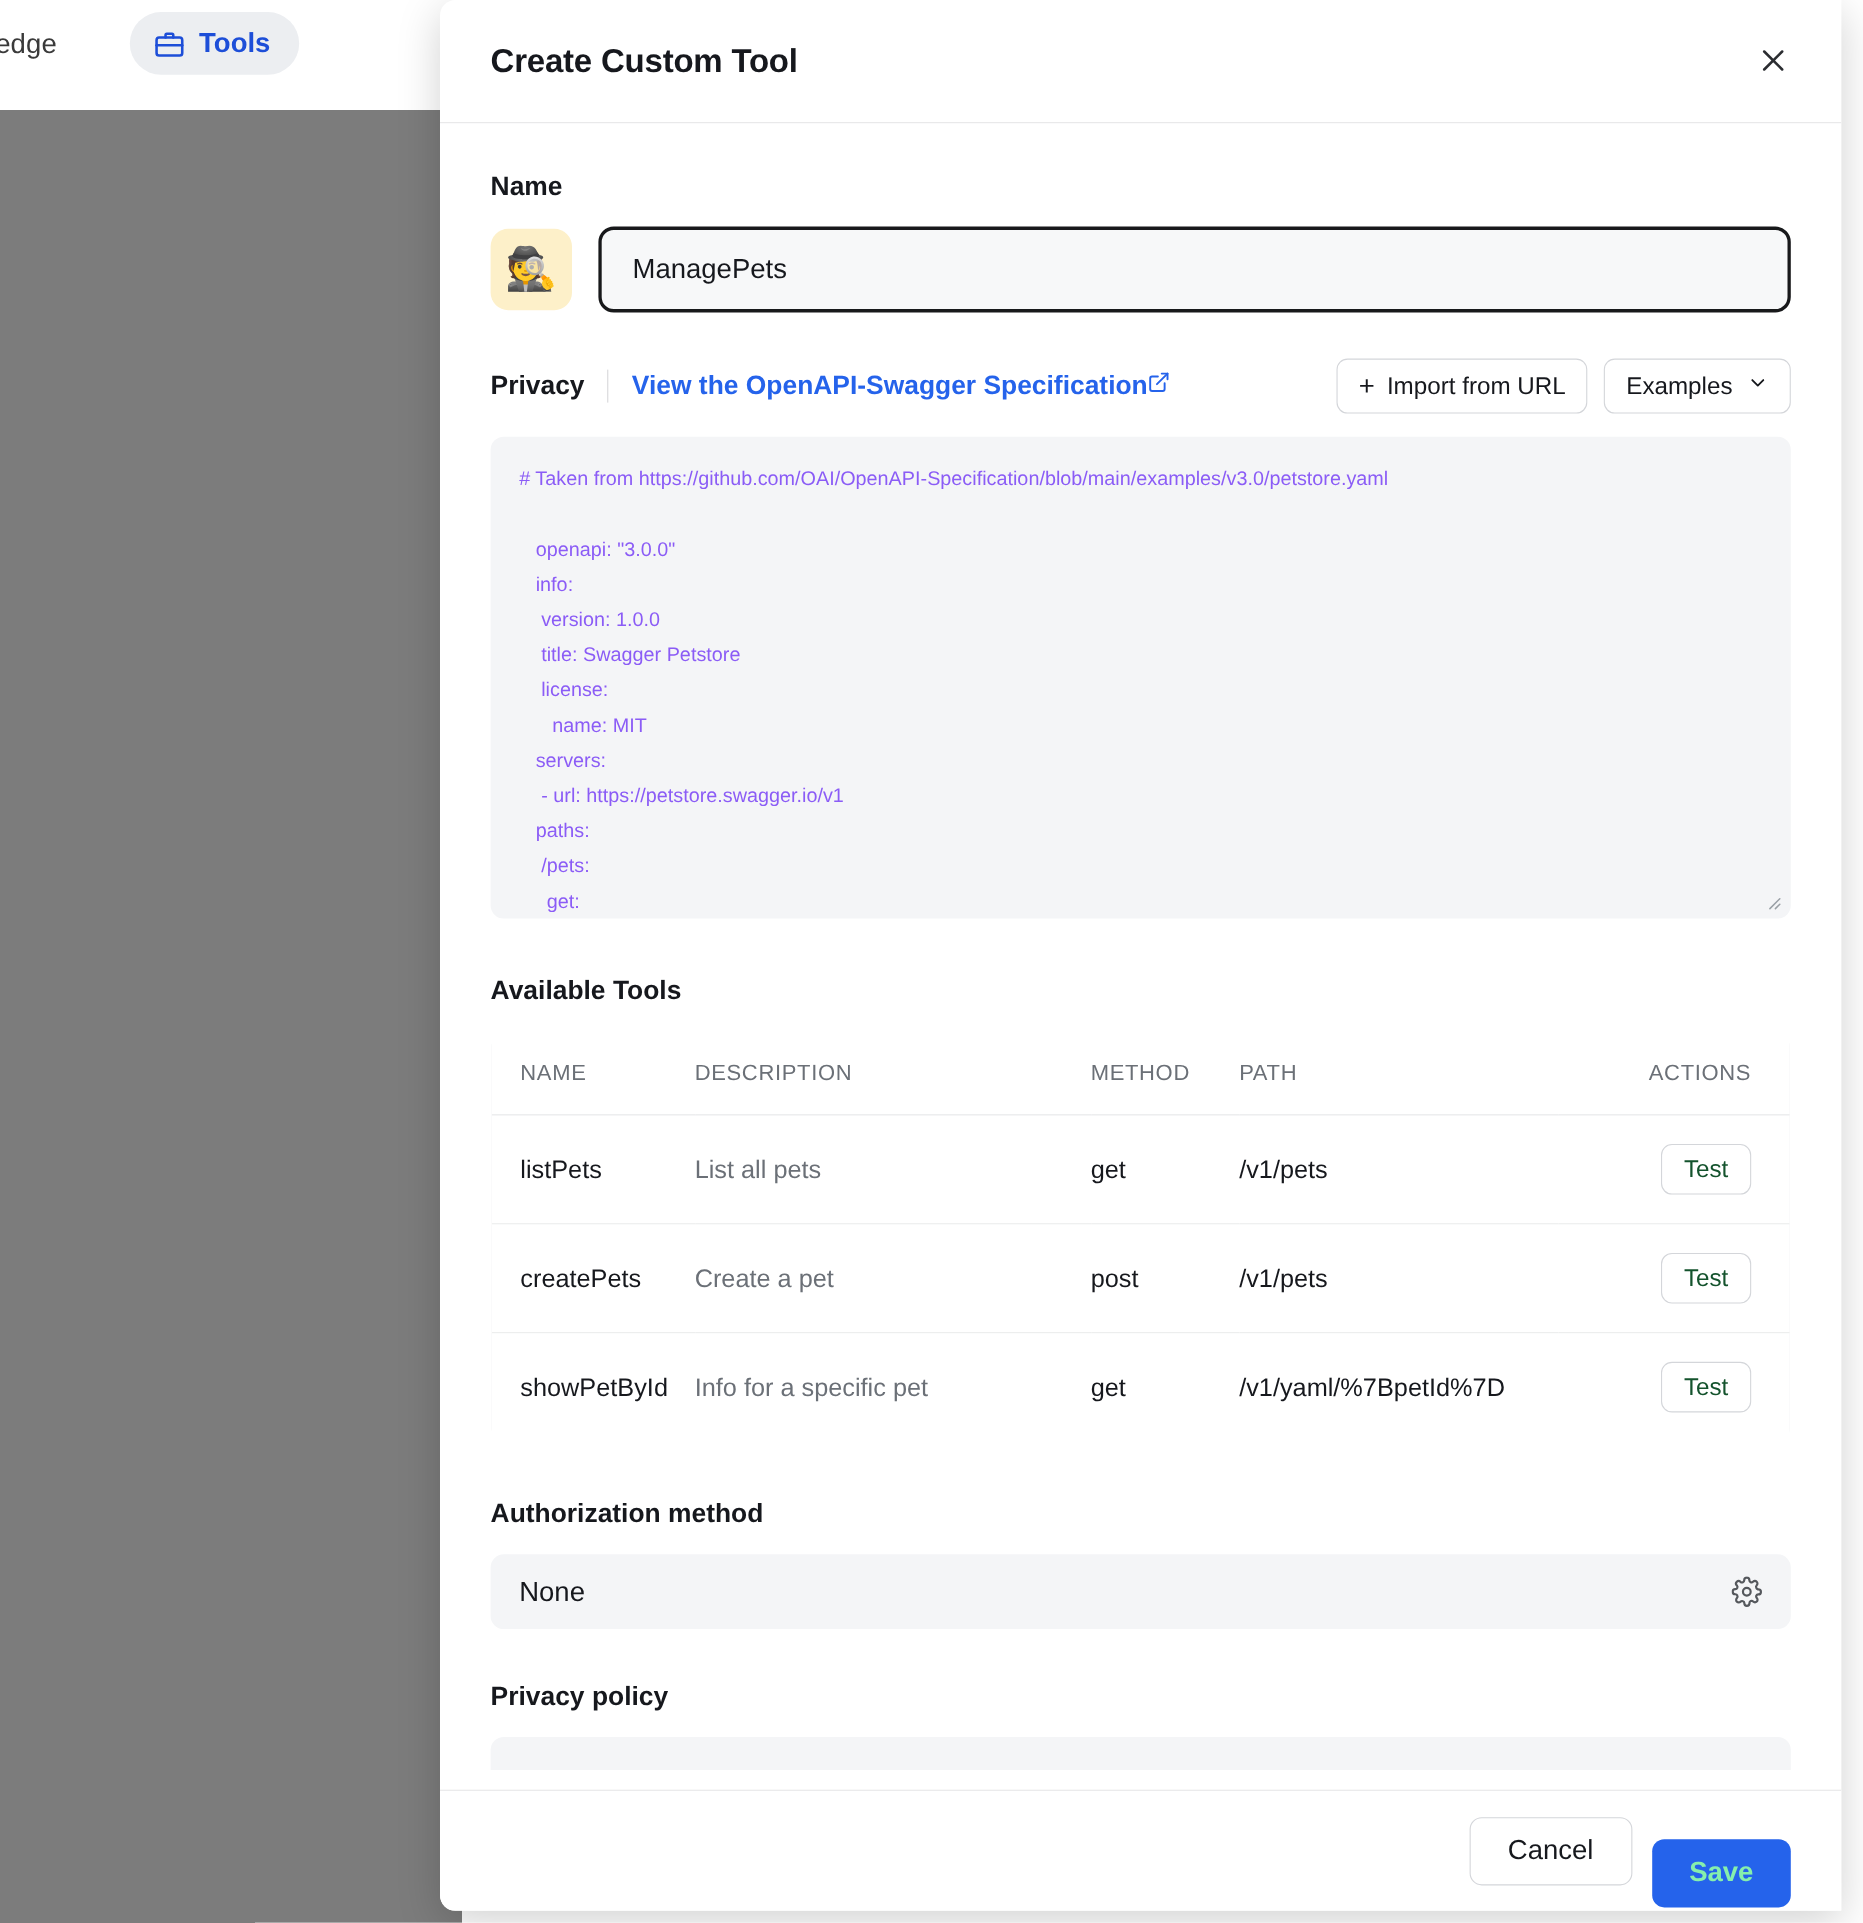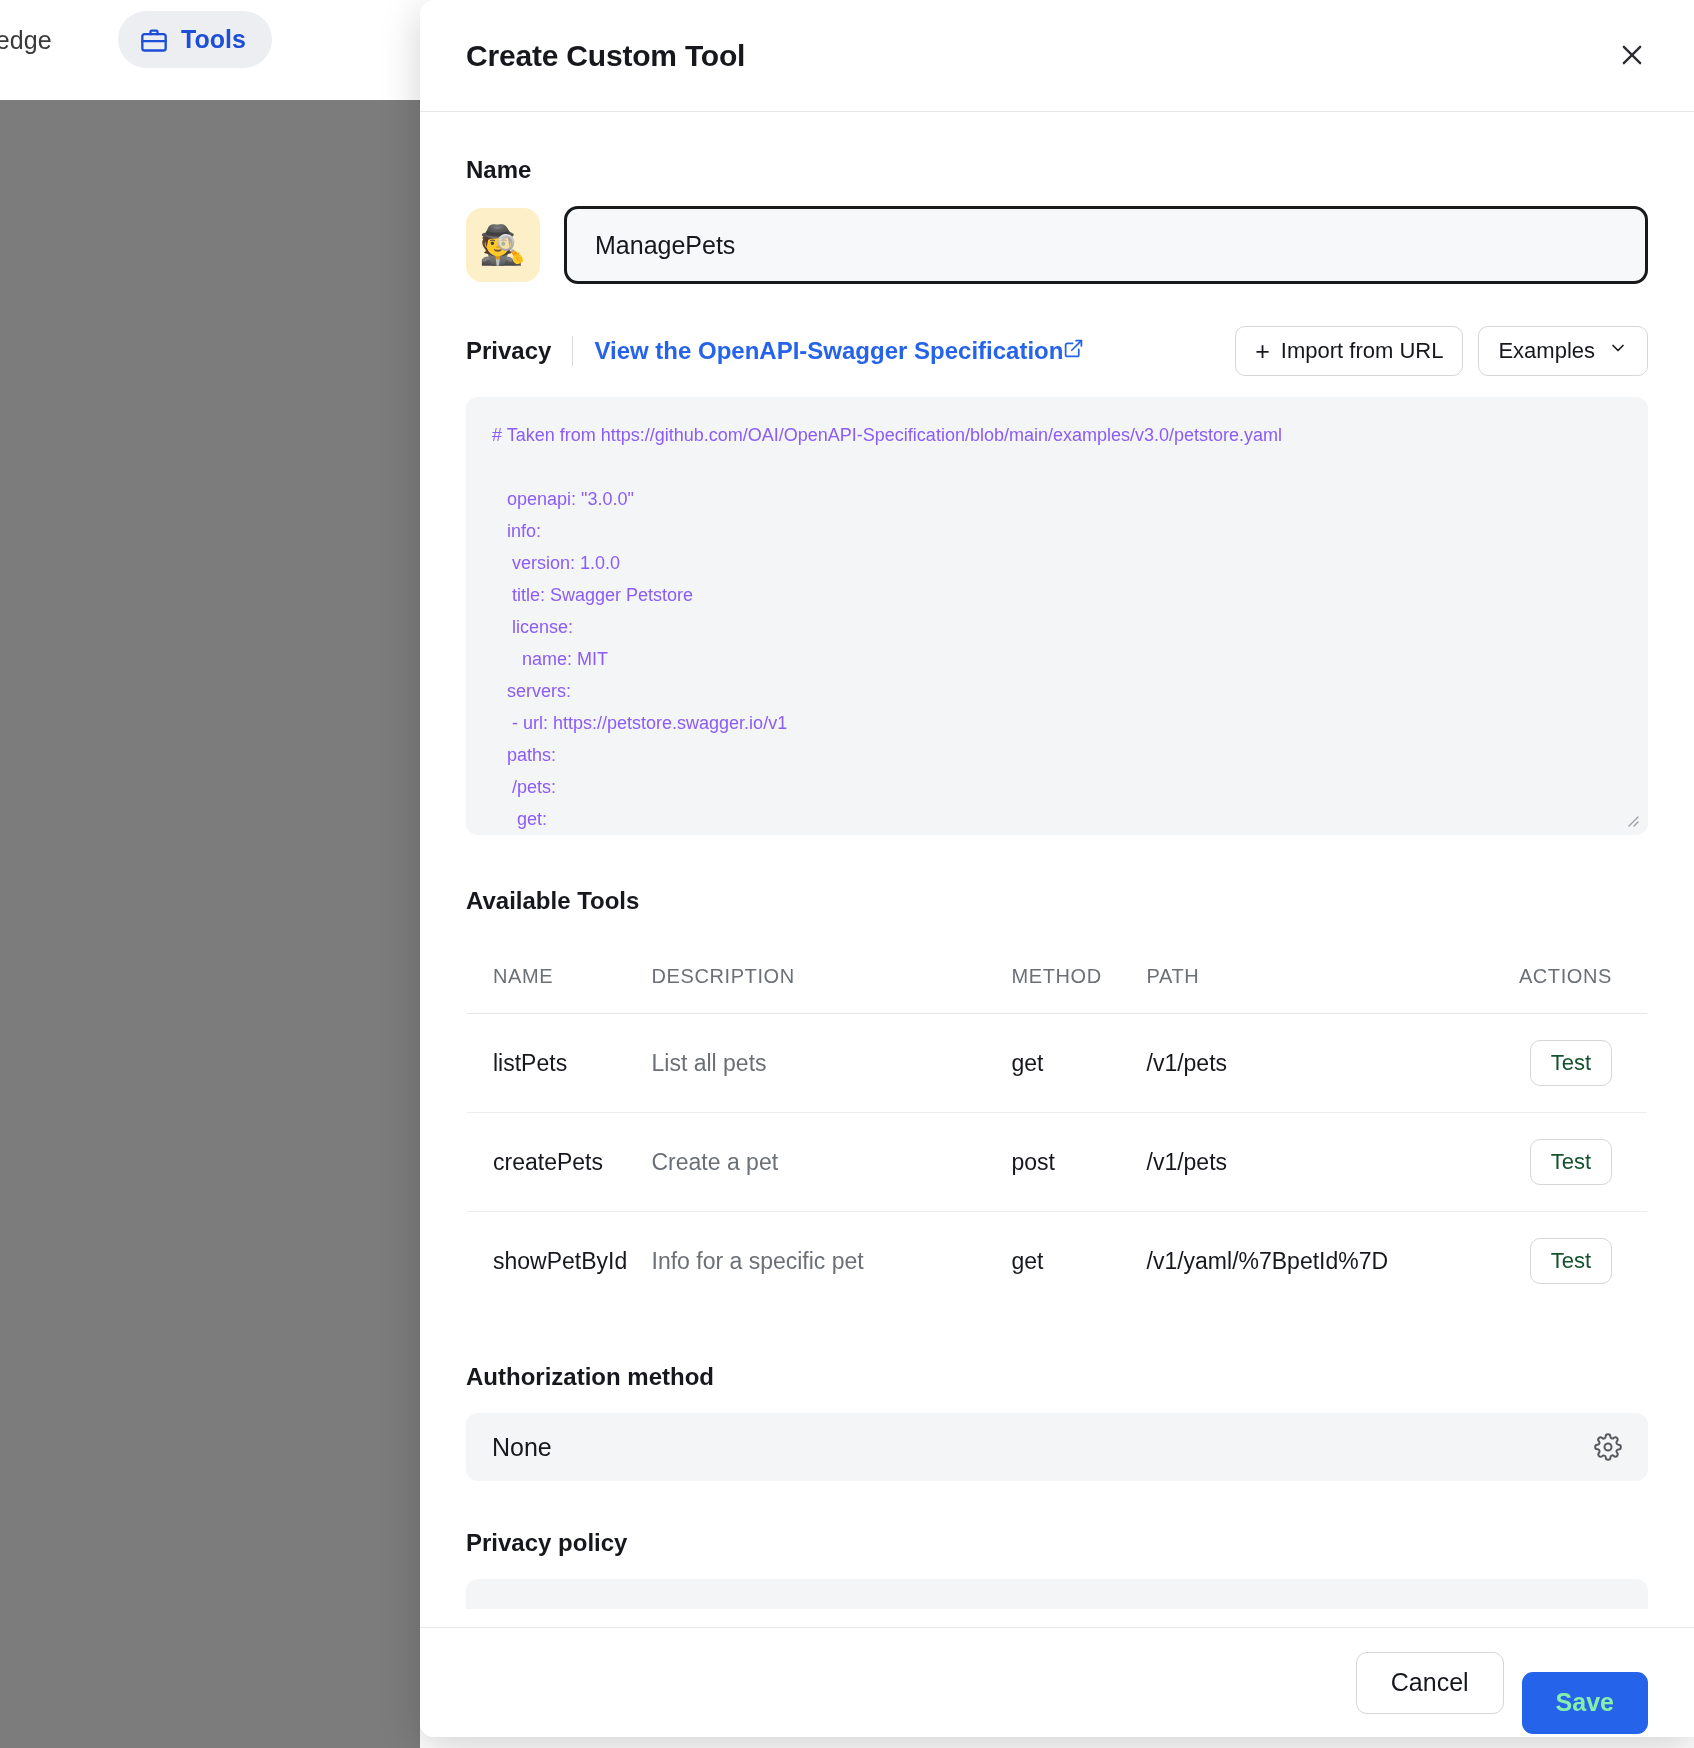--- a/index.html
+++ b/index.html
@@ -67,21 +67,21 @@
   .overlay-top-white {
     position: absolute;
     left: 0; top: 0;
     width: 420px; height: 100px;
     background: #ffffff;
   }
 
   
   .modal {
     position: absolute;
-    left: 420px; top: 0;
+    left: 400px; top: 0;
     width: 1274px;
     height: 1737px;
     background: #ffffff;
     border-radius: 14px 0 0 14px;
     box-shadow: 0 10px 40px rgba(0,0,0,.18);
     display: flex;
     flex-direction: column;
     overflow: hidden;
   }
   .modal-header {

